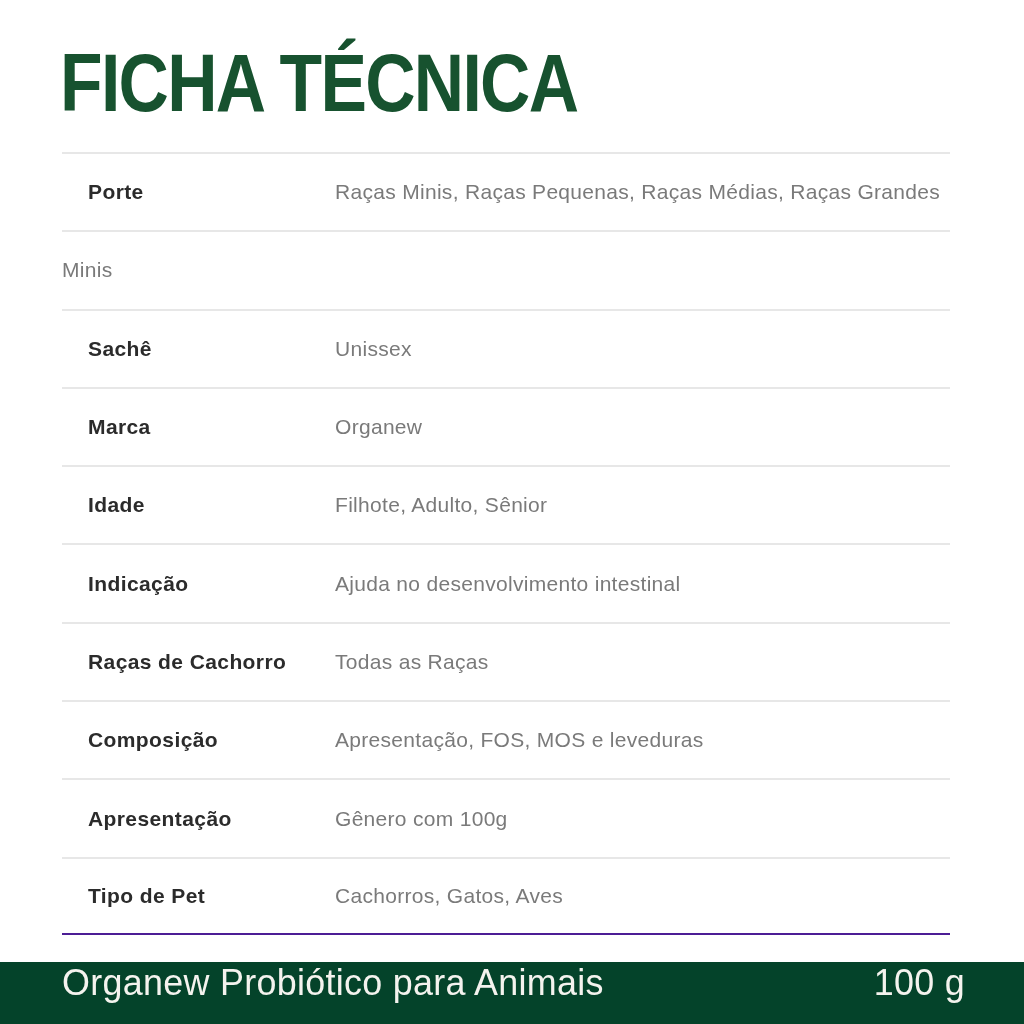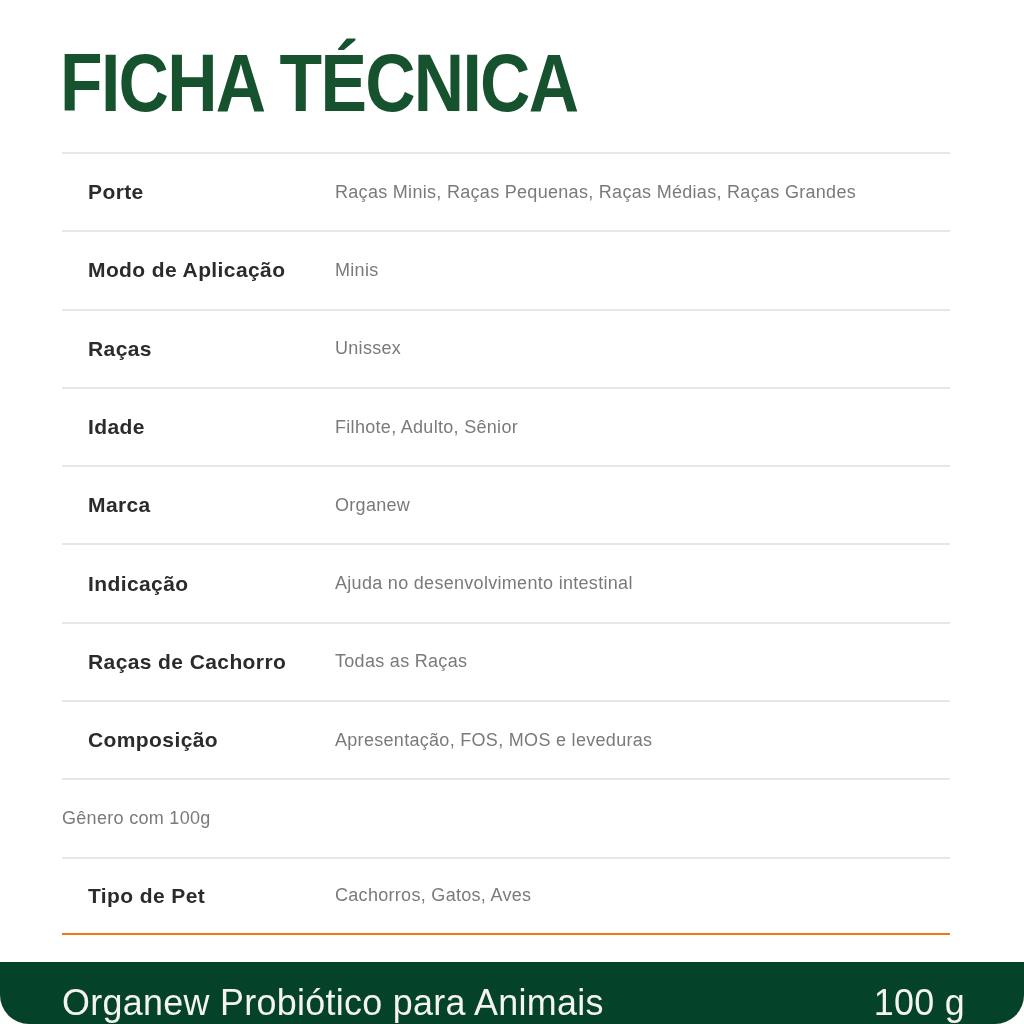--- a/index.html
+++ b/index.html
@@ -7,21 +7,20 @@
     padding: 0;
     background: #ffffff;
     font-family: "Liberation Sans", sans-serif;
   }
   .page {
     position: relative;
     width: 1024px;
     height: 1024px;
     background: #ffffff;
     overflow: hidden;
-    border-radius: 29px;
   }
   .page-title {
     position: absolute;
     top: 42px;
     left: 60px;
     font-size: 82px;
     font-weight: 800;
     line-height: 1.0;
     color: #17522f;
     letter-spacing: -2px;
@@ -36,47 +35,47 @@
     width: 888px;
   }
   .spec-row {
     display: flex;
     align-items: center;
     height: 78.3px;
     border-top: 2px solid #e7e7e7;
     box-sizing: border-box;
   }
   .spec-row:last-child {
-    border-bottom: 2px solid #f97316;
+    border-bottom: 2px solid #4c1d95;
   }
   .spec-label {
     box-sizing: border-box;
     width: 273px;
     padding-left: 26px;
     flex: 0 0 273px;
     font-size: 21px;
     font-weight: bold;
     color: #2b2b2b;
     letter-spacing: 0.4px;
   }
   .spec-value {
-    font-size: 18px;
+    font-size: 21px;
     color: #7a7a7a;
     letter-spacing: 0.3px;
     white-space: nowrap;
   }
   .footer-bar {
     position: absolute;
     left: 0;
     bottom: 0;
     width: 1024px;
     height: 62px;
     background: #04432a;
     display: flex;
-    align-items: flex-end;
+    align-items: flex-start;
     justify-content: space-between;
     box-sizing: border-box;
     padding: 0 59px 0 62px;
     color: #f4f3ee;
     gap: 11px;
   }
   .footer-bar .product-name,
   .footer-bar .product-weight {
     font-size: 37px;
     font-weight: 300;
@@ -93,48 +92,48 @@
 <div class="page">
 
   <div class="page-title">FICHA TÉCNICA</div>
 
   <div class="spec-table">
     <div class="spec-row">
       <div class="spec-label">Porte</div>
       <div class="spec-value">Raças Minis, Raças Pequenas, Raças Médias, Raças Grandes</div>
     </div>
     <div class="spec-row">
-      <div class="spec-label">Modo de Aplicação</div>
       <div class="spec-value">Minis</div>
     </div>
     <div class="spec-row">
-      <div class="spec-label">Raças</div>
+      <div class="spec-label">Sachê</div>
       <div class="spec-value">Unissex</div>
+    </div>
+    <div class="spec-row">
+      <div class="spec-label">Marca</div>
+      <div class="spec-value">Organew</div>
     </div>
     <div class="spec-row">
       <div class="spec-label">Idade</div>
       <div class="spec-value">Filhote, Adulto, Sênior</div>
-    </div>
-    <div class="spec-row">
-      <div class="spec-label">Marca</div>
-      <div class="spec-value">Organew</div>
     </div>
     <div class="spec-row">
       <div class="spec-label">Indicação</div>
       <div class="spec-value">Ajuda no desenvolvimento intestinal</div>
     </div>
     <div class="spec-row">
       <div class="spec-label">Raças de Cachorro</div>
       <div class="spec-value">Todas as Raças</div>
     </div>
     <div class="spec-row">
       <div class="spec-label">Composição</div>
       <div class="spec-value">Apresentação, FOS, MOS e leveduras</div>
     </div>
     <div class="spec-row">
+      <div class="spec-label">Apresentação</div>
       <div class="spec-value">Gênero com 100g</div>
     </div>
     <div class="spec-row">
       <div class="spec-label">Tipo de Pet</div>
       <div class="spec-value">Cachorros, Gatos, Aves</div>
     </div>
   </div>
 
   <div class="footer-bar">
     <div class="product-name">Organew Probiótico para Animais</div>

